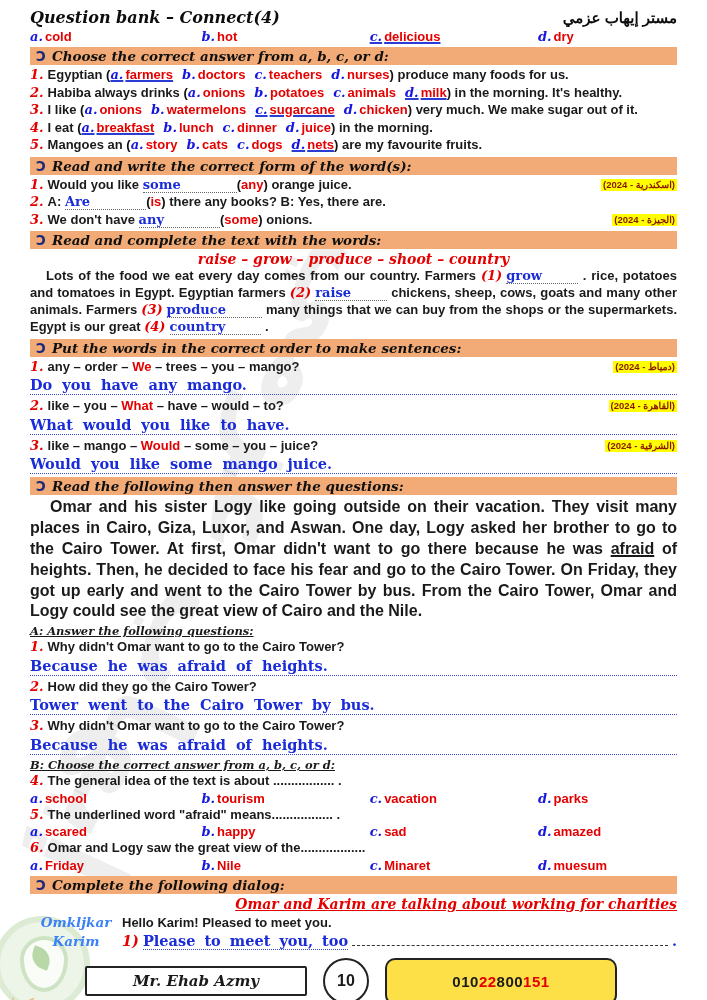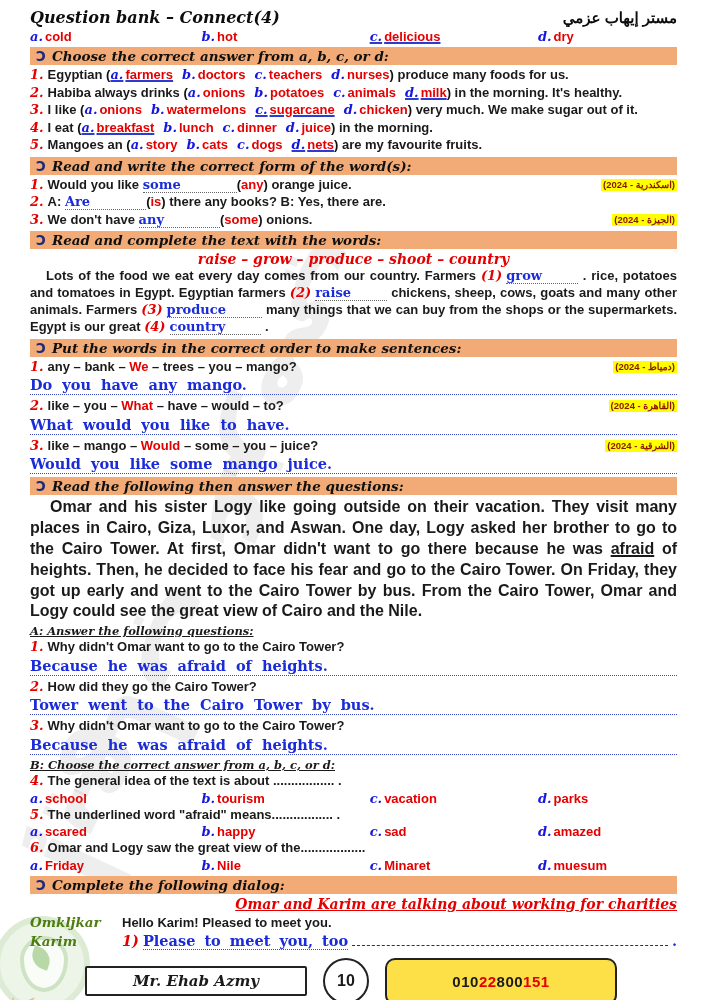--- a/index.html
+++ b/index.html
@@ -47,22 +47,22 @@
   .para{text-align:justify;font-size:13px;line-height:1.3;text-indent:16px;margin:1px 0;}
   .passage{text-align:justify;font-size:16px;line-height:1.3;text-indent:20px;margin:1px 0;}
   .uword{text-decoration:underline;text-decoration-thickness:1.5px;}
   .sub{font-family:"DejaVu Serif",serif;font-style:italic;font-weight:bold;font-size:11.5px;
        text-decoration:underline;margin:2px 0 1px;}
 
   
   .dsub{text-align:right;color:#E50000;font-family:"DejaVu Serif",serif;font-style:italic;
         font-weight:bold;font-size:14px;margin:1px 0;text-decoration:underline;}
   .dline{display:flex;align-items:baseline;font-size:13px;margin:2px 0;}
-  .speaker{width:92px;flex:none;color:#4d7c0f;font-family:"DejaVu Serif",serif;font-style:italic;
-           font-weight:bold;font-size:13.5px;}
+  .speaker{width:92px;flex:none;color:#3b82f6;font-family:"DejaVu Serif",serif;font-style:italic;
+           font-weight:bold;text-align:center;font-size:13.5px;}
   .dnum{color:#E50000;font-family:"DejaVu Serif",serif;font-style:italic;font-weight:bold;
         font-size:14.5px;margin-right:4px;}
   .dans{color:#1a2bd8;font-family:"DejaVu Serif",serif;font-weight:bold;font-size:14.5px;
         border-bottom:1.5px dotted #3a4ad0;word-spacing:4px;}
   .dfill{flex:1;border-bottom:1.5px dashed #333;margin:0 4px;height:0.9em;}
   .dend{color:#1a2bd8;font-family:"DejaVu Serif",serif;font-weight:bold;font-size:14.5px;}
 
   
   .footer{display:flex;align-items:center;margin:8px 0 0 55px;gap:16px;position:relative;z-index:3;}
   .fbox{border:2px solid #222;border-radius:2px;padding:4px 0;width:218px;text-align:center;
@@ -163,21 +163,21 @@
 
     <div class="para">
       <span>Lots  of  the  food  we  eat  every  day  comes  from  our  country. Farmers </span><span class="num">(1)</span><span class="blank"><span class="bans">grow</span></span><span> .  rice,  potatoes  and  tomatoes  in  Egypt.  Egyptian  farmers </span><span class="num">(2)</span><span class="blank"><span class="bans">raise</span></span><span> chickens,  sheep,  cows,  goats  and  many  other  animals.  Farmers </span><span class="num">(3)</span><span class="blank"><span class="bans">produce</span></span><span> many  things  that  we  can  buy  from  the  shops  or  the  supermarkets.  Egypt  is  our  great </span><span class="num">(4)</span><span class="blank"><span class="bans">country</span></span><span> .</span>
     </div>
 
     <div class="bar">
       <span class="bullet">Ɔ</span><span>Put the words in the correct order to make sentences:</span>
     </div>
 
     <div class="ln flexln">
-      <span style="white-space:nowrap;"><span class="num">1.</span><span>any – bank – </span><span class="red">We</span><span> – trees – you – mango?</span></span>
+      <span style="white-space:nowrap;"><span class="num">1.</span><span>any – order – </span><span class="red">We</span><span> – trees – you – mango?</span></span>
       <span class="tag">(دمياط - 2024)</span>
     </div>
     <div class="ansline">Do  you  have  any  mango.</div>
 
     <div class="ln flexln">
       <span style="white-space:nowrap;"><span class="num">2.</span><span>like – you – </span><span class="red">What</span><span> – have – would – to?</span></span>
       <span class="tag">(القاهرة - 2024)</span>
     </div>
     <div class="ansline">What  would  you  like  to  have.</div>
 

